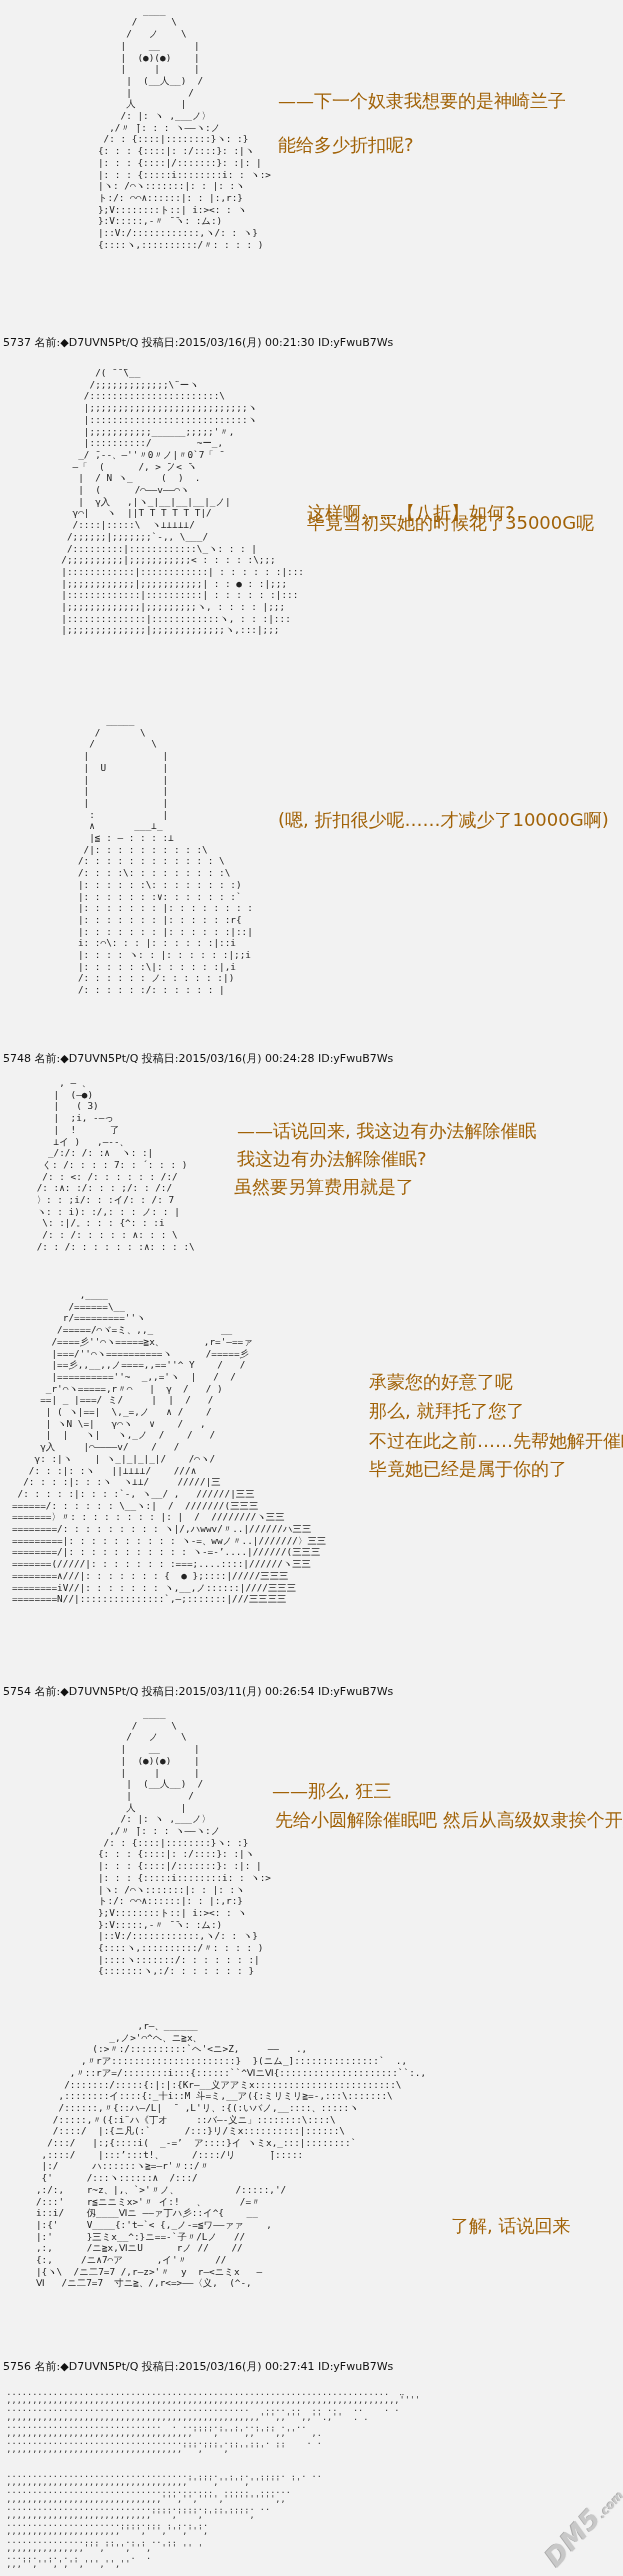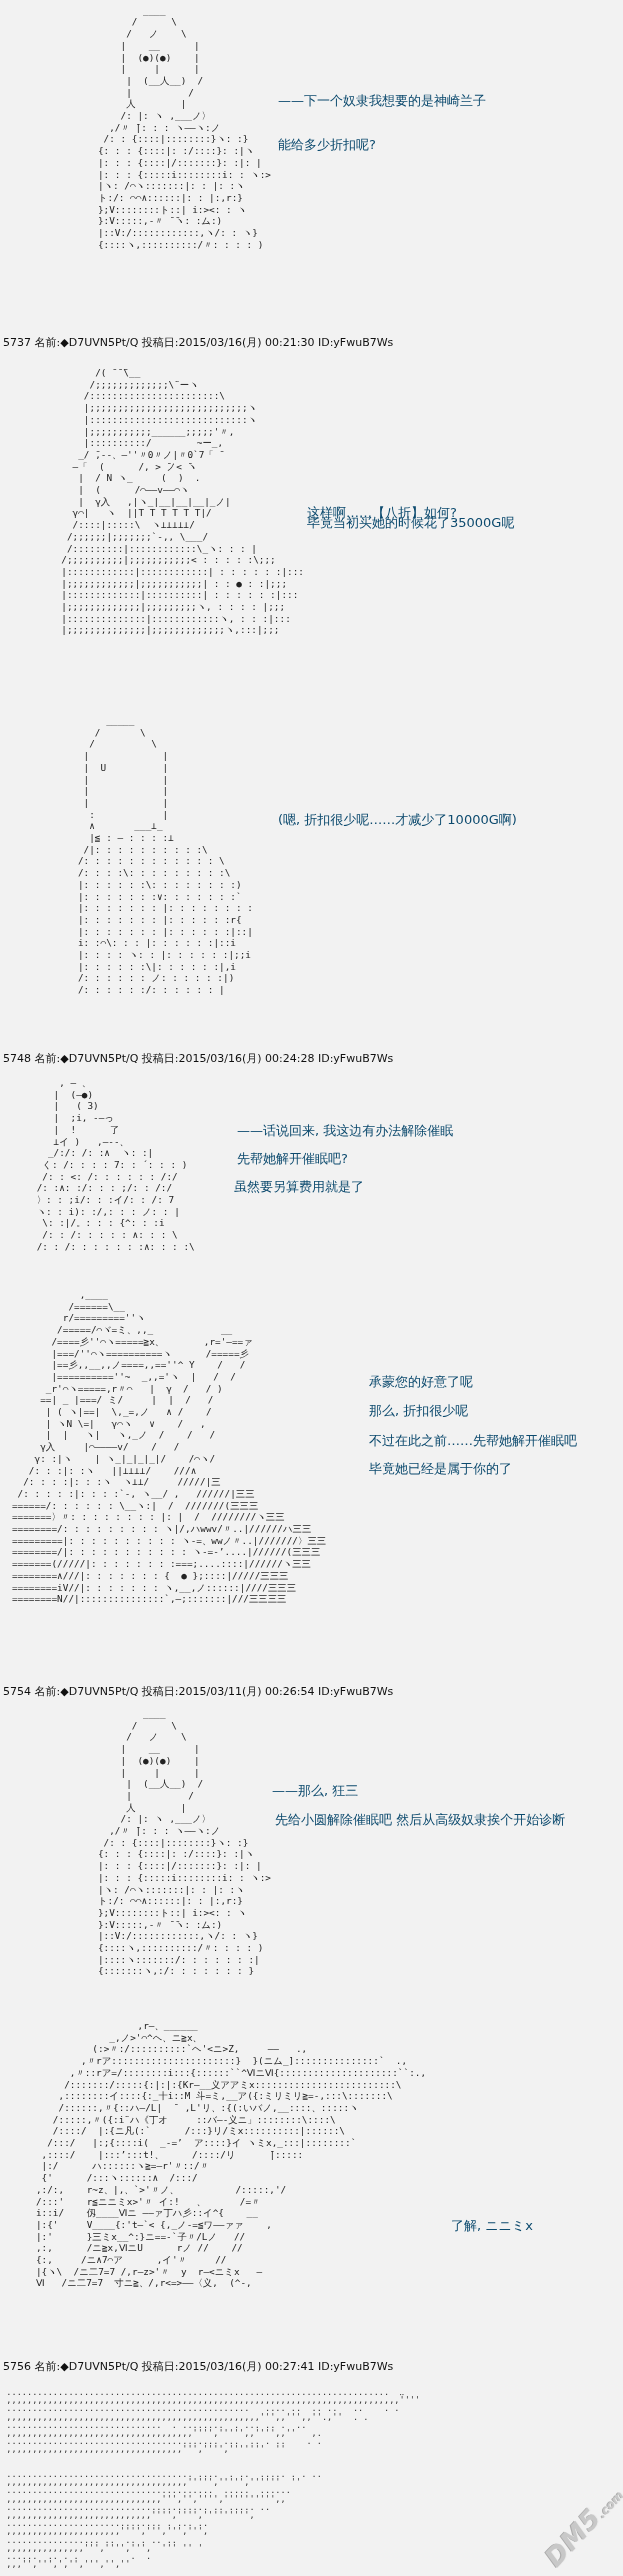--- a/index.html
+++ b/index.html
@@ -10,21 +10,21 @@
   .aa{
     position:absolute;margin:0;white-space:pre;
     font-family:"DejaVu Sans Mono",monospace;
     font-size:9.4px;line-height:11.7px;color:#222;
   }
   .aa-fade{
     font-size:8.6px;line-height:8.2px;color:#333;letter-spacing:0;
   }
   .dialogue{
     position:absolute;white-space:nowrap;
-    font-size:13px;line-height:14px;color:#0c4a6e;
+    font-size:18px;line-height:14px;color:#a16207;
   }
   .post-header{
     position:absolute;margin:0;font-weight:normal;
     font-size:11px;line-height:14px;color:#101010;white-space:nowrap;
   }
   .watermark{
     position:absolute;left:534px;top:2511px;
     transform:rotate(-47deg);transform-origin:center;
     color:#c8c8c8;font-weight:bold;font-style:italic;white-space:nowrap;
     text-shadow:0.8px 0.8px 0 #ececec,-0.8px -0.8px 0 #adadad;
@@ -128,21 +128,21 @@
    _/:/: /: :∧  ヽ: :|
   く: /: : : : 7: : ´: : : )
   /: : &lt;: /: : : : : : /:/
  /: :∧: :/: : : ;/: : /:/
  〉: : ;i/: : :イ/: : /: 7
  ヽ: : i): :/,: : : ノ: : |
   \: :|/。: : : {^: : :i
   /: : /: : : : : ∧: : : \
  /: : /: : : : : : :∧: : : :\</pre>
     <div class="dialogue" style="left:237px;top:1124px;">——话说回来, 我这边有办法解除催眠</div>
-    <div class="dialogue" style="left:237px;top:1152px;">先帮她解开催眠吧?</div>
+    <div class="dialogue" style="left:237px;top:1152px;">我这边有办法解除催眠?</div>
     <div class="dialogue" style="left:234px;top:1180px;">虽然要另算费用就是了</div>
     <pre class="aa" style="left:6.3px;top:1289px;">             ,____
            /======\__
           r/=========''ヽ
          /=====/⌒ヾ=ミ、,,_            __
         /====彡''⌒ヽ=====≧x、       ,r='―==ァ
         |===/''⌒ヽ==========ヽ      /=====彡
         |==彡,,__,,ノ====,,==''^ Y    /   /
         |==========''~  _,,='ヽ  |   /  /
        _r'⌒ヽ=====,r〃⌒   |  γ  /   / )
@@ -158,21 +158,21 @@
  ======/: : : : : : \__ヽ:|  /  ///////(三三三
  =======〉〃: : : : : : : : |: |  /  ////////ヽ三三
  ========/: : : : : : : : : ヽ|/,ハwwv/〃..|//////ハ三三
  =========|: : : : : : : : : : ヽ-=、wwノ〃..|///////〉三三
  ========/|: : : : : : : : : : : ヽ-=-’....|//////(三三三
  =======(/////|: : : : : : : :===;....::::|//////ヽ三三
  ========∧///|: : : : : : : {  ● };::::|/////三三三
  ========iV//|: : : : : : : ヽ,__,ノ::::::|////三三三
  ========N//|:::::::::::::::`,―;:::::::|///三三三三</pre>
     <div class="dialogue" style="left:369px;top:1375px;text-align:right;">承蒙您的好意了呢</div>
-    <div class="dialogue" style="left:369px;top:1404px;">那么, 折扣很少呢</div>
+    <div class="dialogue" style="left:369px;top:1404px;">那么, 就拜托了您了</div>
     <div class="dialogue" style="left:369px;top:1434px;">不过在此之前……先帮她解开催眠吧</div>
     <div class="dialogue" style="left:369px;top:1462px;">毕竟她已经是属于你的了</div>
   </section>
 
   <section>
     <h2 class="post-header" style="left:3.1px;top:1685px;">5754 名前:◆D7UVN5Pt/Q 投稿日:2015/03/11(月) 00:26:54 ID:yFwuB7Ws</h2>
     <pre class="aa" style="left:81px;top:1708px;">           ____
          /      \
         /   ノ    \
        |    __      |
@@ -213,21 +213,21 @@
     {'      /:::ヽ::::::∧  /:::/
    ,:/:,    r~z、|,、`&gt;'〃ノ、          /:::::,'/
    /:::'    r≦ニニミx&gt;'〃 イ:!   、      /=〃
    i::i/    仭____Ⅵニ ――ァ丁ハ彡::イ^{    __
    |:{'     V____{:'t―`&lt; {,_ノ‐=≦ワ――ァァ    ,
    |:'      }三ミx__^:}ニ==‐`子〃/Lノ   //
    ,:,      /ニ≧x,ⅥニU      rノ //    //
    {:,     /ニ∧7⌒ア      ,イ'〃     //
    |{ヽ\  /ニ二7=7 /,r―z&gt;'〃  y  r―&lt;ニミx   ―
    Ⅵ   /ニ二7=7  寸ニ≧、/,r&lt;=&gt;――〈义,  (^‐,</pre>
-    <div class="dialogue" style="left:451px;top:2219px;">了解, ニニミx</div>
+    <div class="dialogue" style="left:451px;top:2219px;">了解, 话说回来</div>
   </section>
 
   <section>
     <h2 class="post-header" style="left:3.1px;top:2360px;text-align:right;">5756 名前:◆D7UVN5Pt/Q 投稿日:2015/03/16(月) 00:27:41 ID:yFwuB7Ws</h2>
     <pre class="aa aa-fade" style="left:6.3px;top:2388px;">..........................................................................  ‥
 ,,,,,,,,,,,,,,,,,,,,,,,,,,,,,,,,,,,,,,,,,,,,,,,,,,,,,,,,,,,,,,,,,,,,,,,,,,,,''''
 ...............................................   .... ..  .. ..   ..    . .
 ,,,,,,,,,,,,,,,,,,,,,,,,,,,,,,,,,,,,,,,,,,,,,,,,,''',,''',,''.,''  . .
 ..............................  . ........  . ... .. .  ..
 ,,,,,,,,,,,,,,,,,,,,,,,,,,,,,,,,,,,,'''',''''',,'''',,''   ,.

